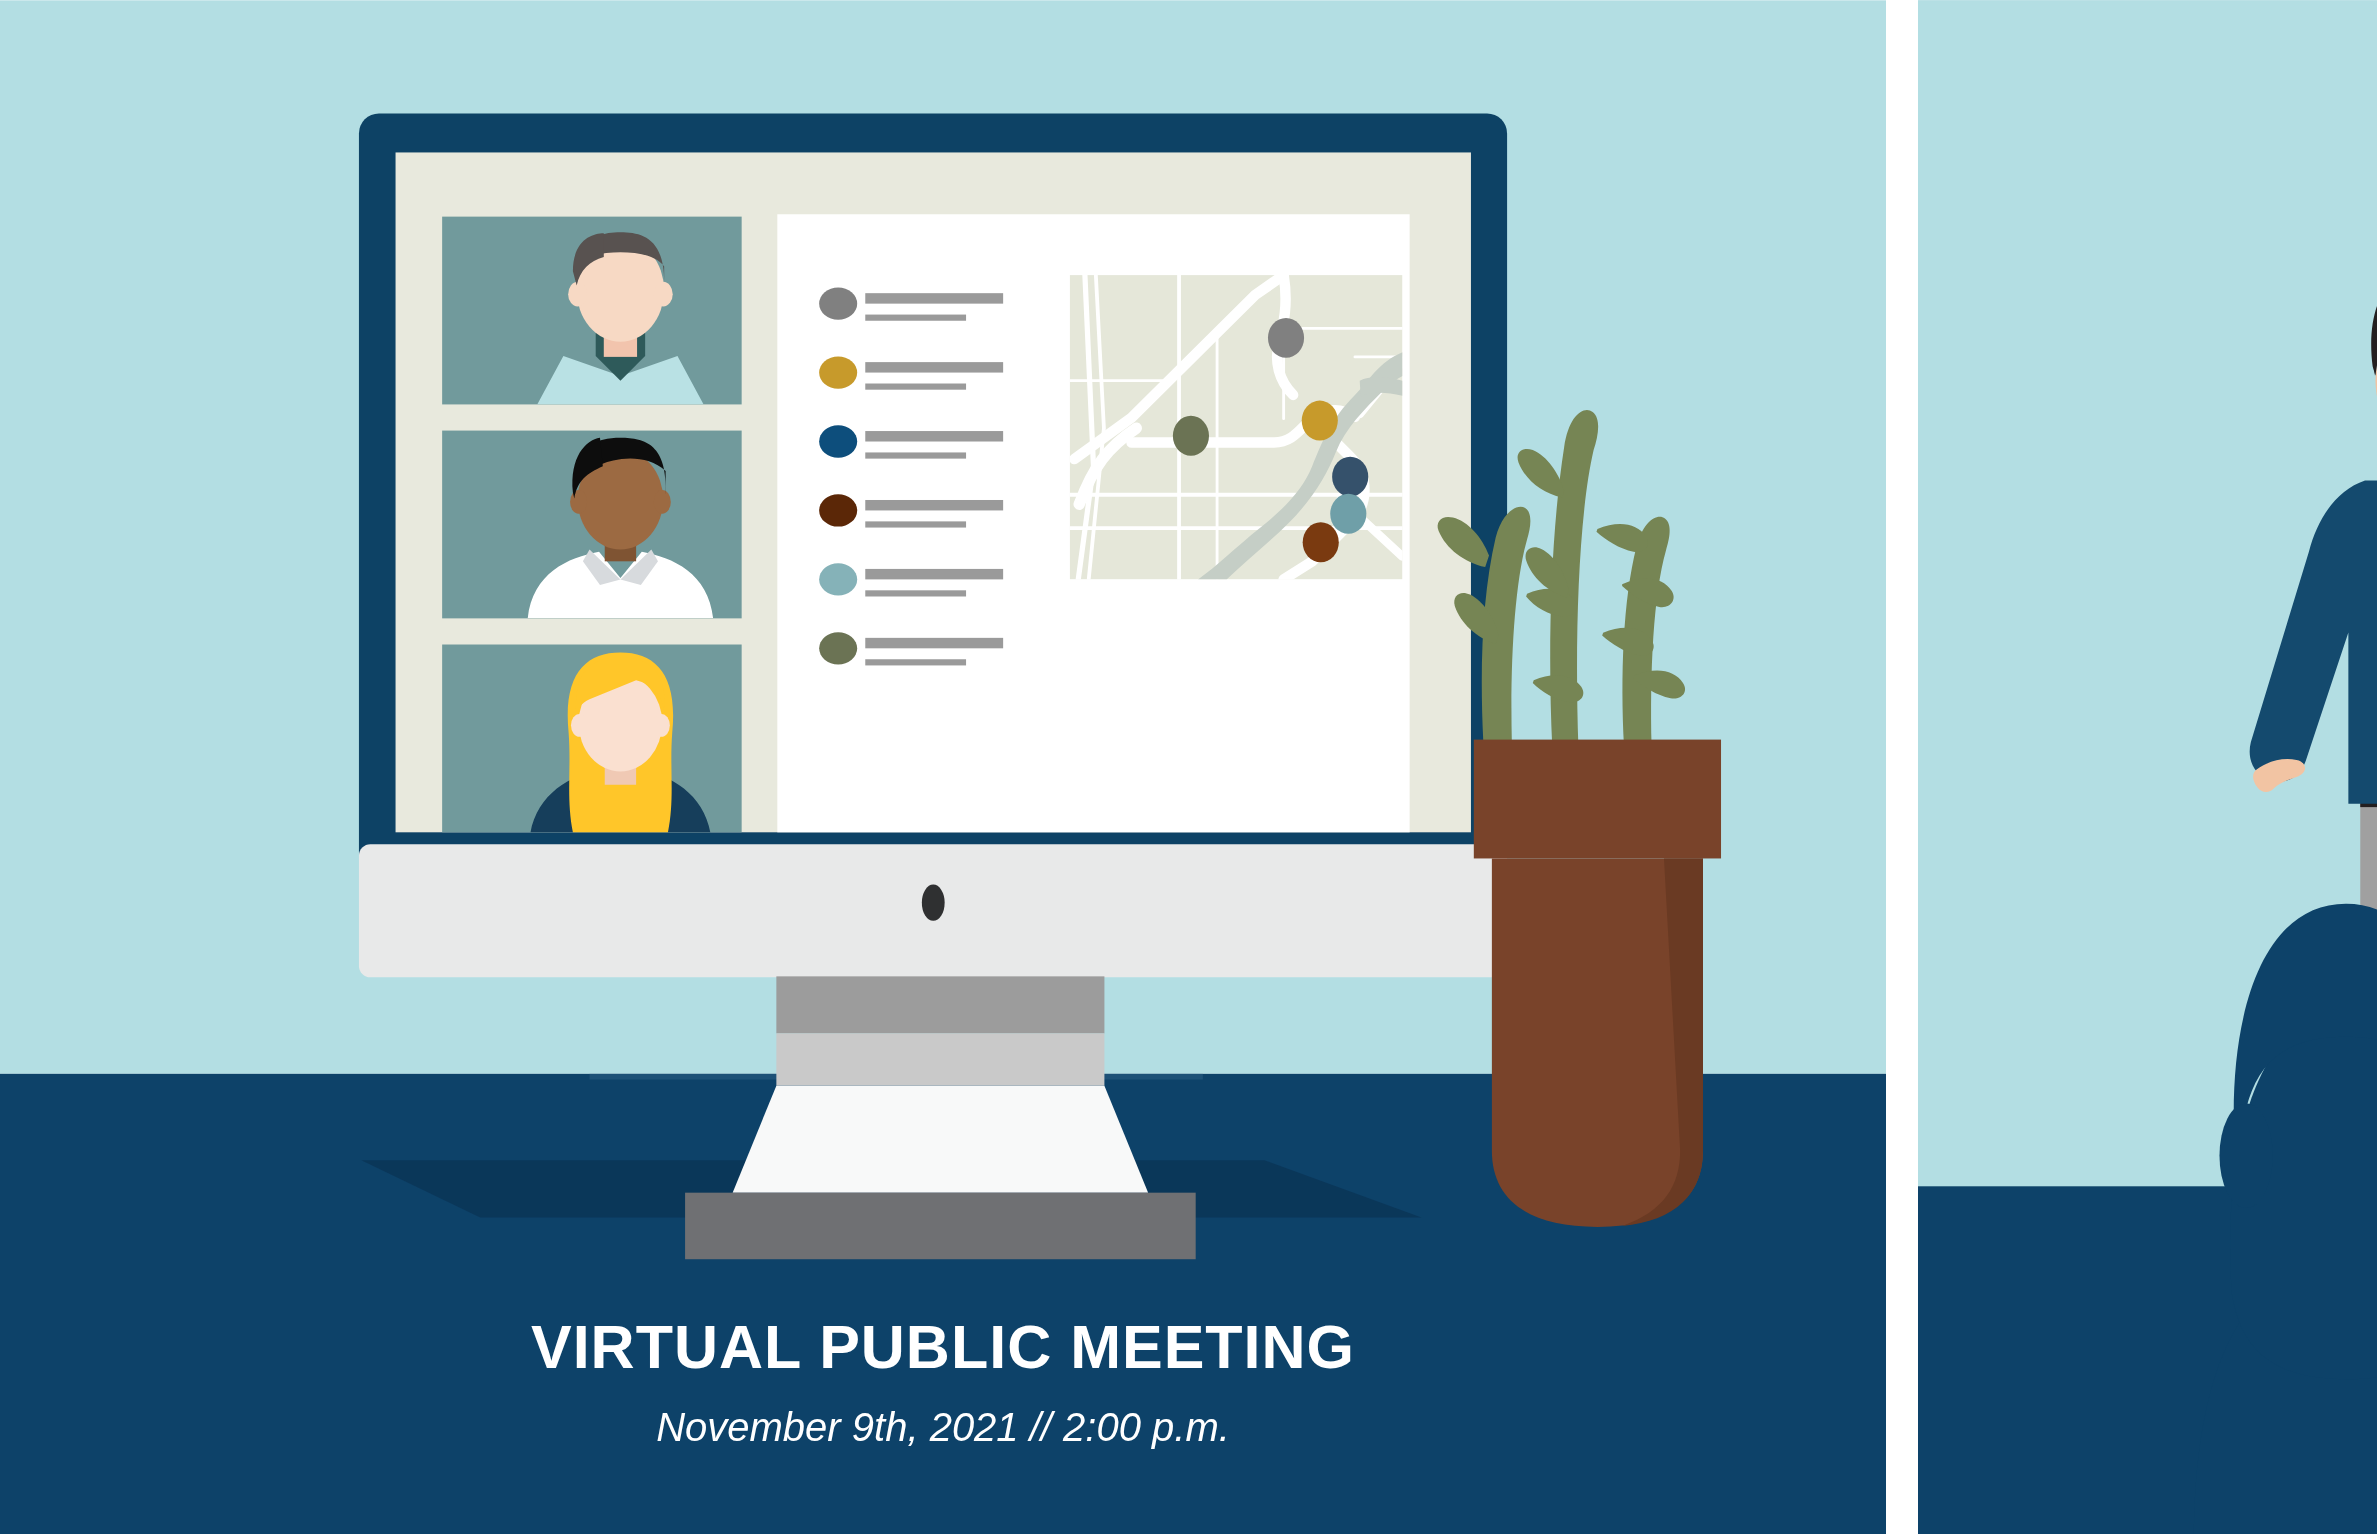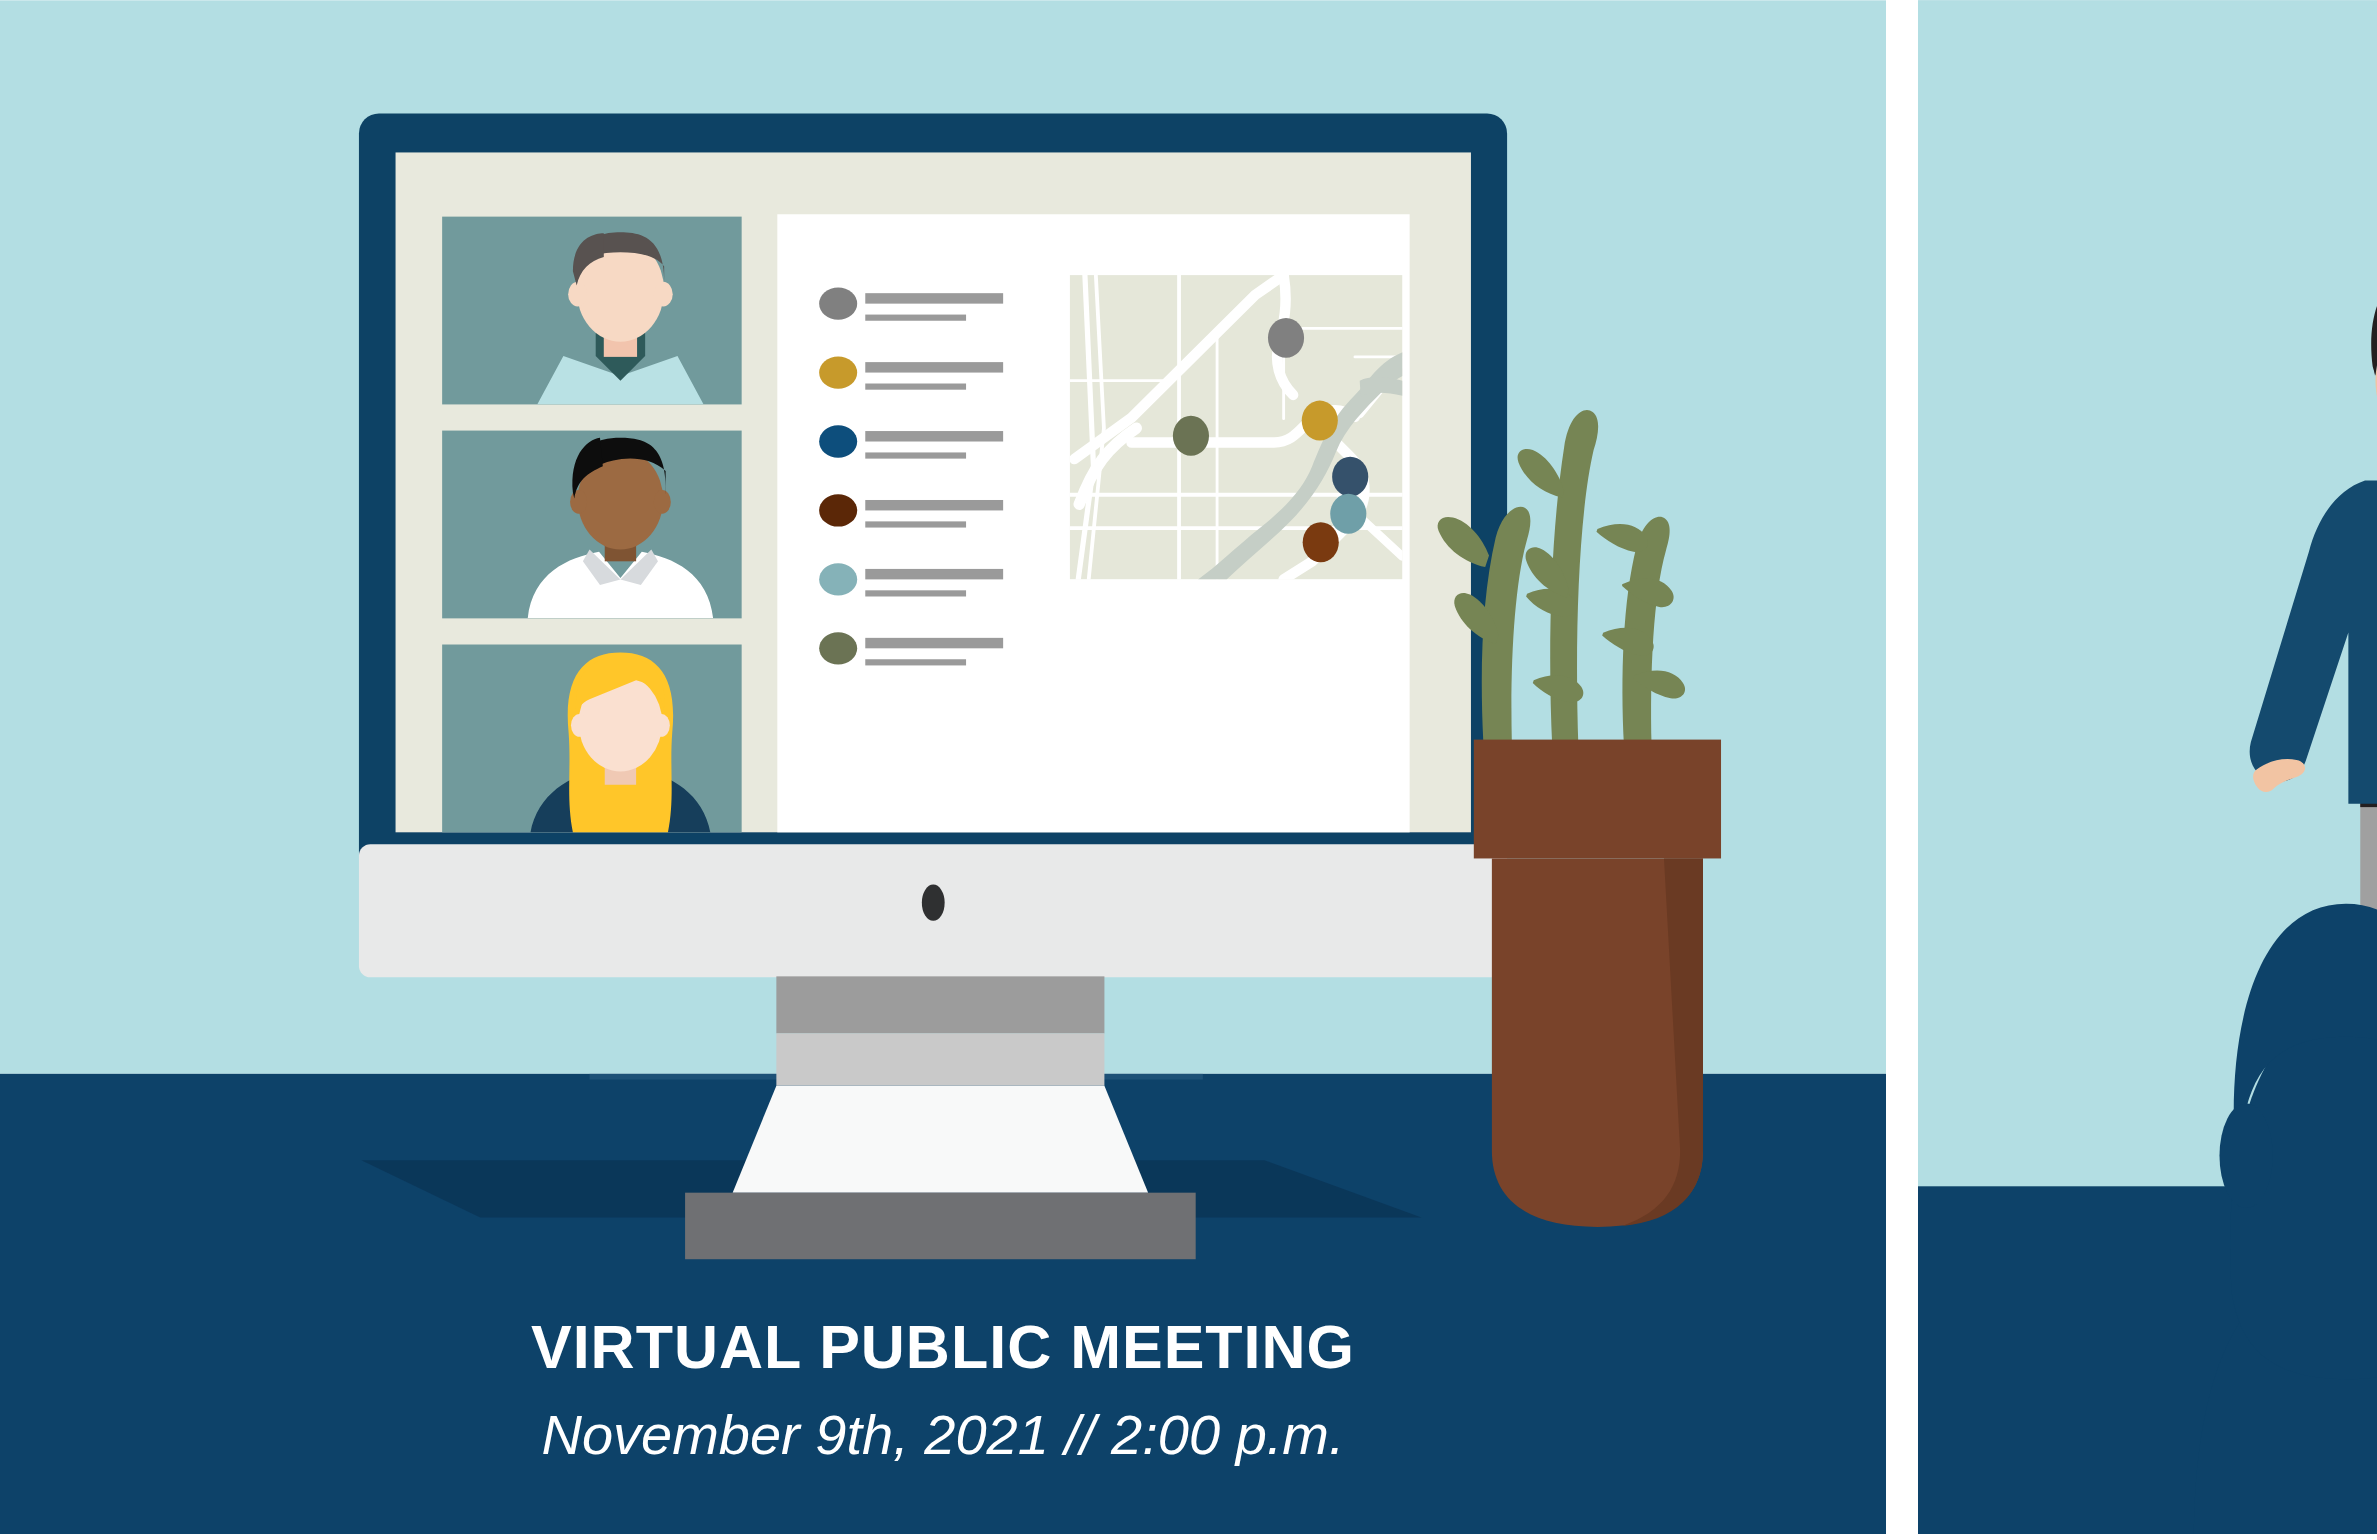--- a/index.html
+++ b/index.html
@@ -3,21 +3,21 @@
 <meta charset="utf-8">
 <style>
   html,body{margin:0;padding:0;background:#ffffff;}
   body{font-family:"Liberation Sans",sans-serif;}
   #stage{position:relative;width:3804px;height:1541px;background:#ffffff;overflow:hidden;}
   .panel{position:absolute;top:0;height:1534px;overflow:hidden;}
   #panel-left{left:0;width:1886px;}
   #panel-right{left:1918px;width:1886px;}
   .caption{position:absolute;left:0;width:100%;text-align:center;color:#ffffff;}
   .cap-title{font-weight:bold;font-size:61px;letter-spacing:1px;line-height:1;}
-  .cap-sub{font-style:italic;font-size:56px;line-height:1;}
+  .cap-sub{font-style:italic;font-size:40px;line-height:1;}
   svg{display:block;}
 </style>
 </head>
 <body>
 
 <div id="stage">
 
   <div class="panel" id="panel-left">
     <svg width="1886" height="1541" viewBox="0 0 3967 3240">
 

